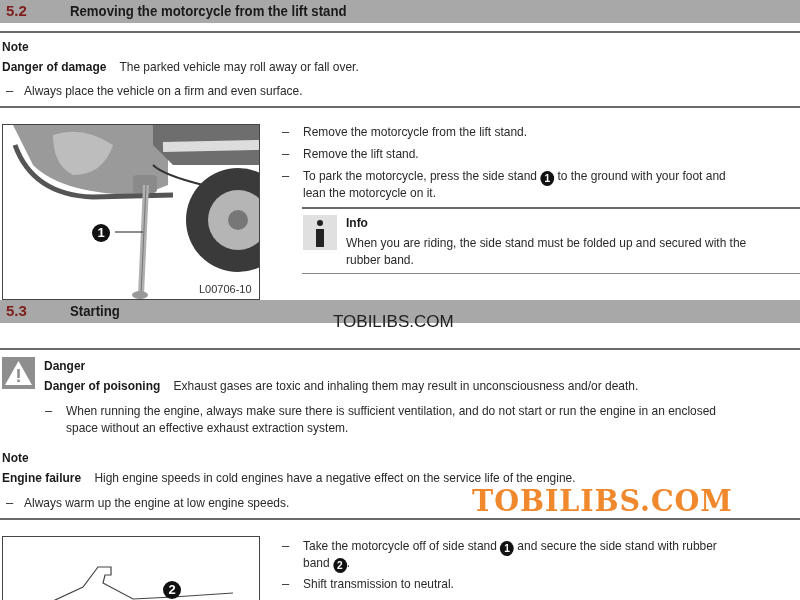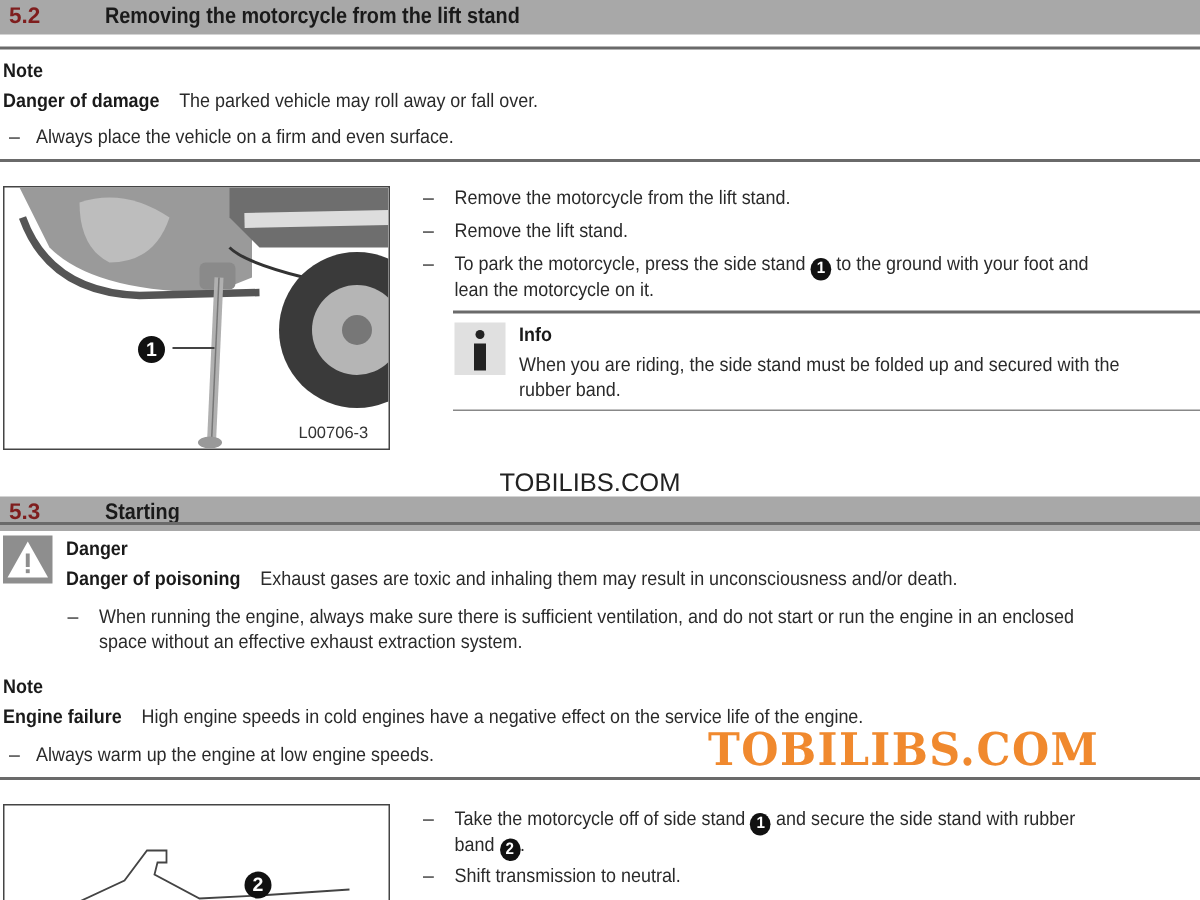--- a/index.html
+++ b/index.html
@@ -49,21 +49,21 @@
     <circle cx="235" cy="95" r="52" fill="#3a3a3a"></circle>
     <circle cx="235" cy="95" r="30" fill="#b5b5b5"></circle>
     <circle cx="235" cy="95" r="10" fill="#777"></circle>
     <rect x="130" y="50" width="24" height="18" rx="4" fill="#8a8a8a"></rect>
     <path d="M143 60 L138 170" stroke="#b0b0b0" stroke-width="6"></path>
     <path d="M143 60 L138 170" stroke="#777" stroke-width="1"></path>
     <ellipse cx="137" cy="170" rx="8" ry="4" fill="#999"></ellipse>
     <line x1="112" y1="107" x2="140" y2="107" stroke="#444" stroke-width="1.2"></line>
   </svg>
   <span class="badge abs" style="left:89px; top:99px; width:18px; height:18px; line-height:18px; font-size:13px;">1</span>
-  <span class="abs" style="left:196px; top:158px; font-size:11px; color:#333; font-family:'Liberation Sans',sans-serif;">L00706-3</span>
+  <span class="abs" style="left:196px; top:158px; font-size:11px; color:#333; font-family:'Liberation Sans',sans-serif;">L00706-10</span>
 </div>
 
 <div class="dash" style="left:282px; top:124px;">–</div>
 <div class="txt" style="left:303px; top:124px;">Remove the motorcycle from the lift stand.</div>
 <div class="dash" style="left:282px; top:146px;">–</div>
 <div class="txt" style="left:303px; top:146px;">Remove the lift stand.</div>
 <div class="dash" style="left:282px; top:168px;">–</div>
 <div class="txt" style="left:303px; top:168px;">
   <span>To park the motorcycle, press the side stand</span>
   <span class="badge">1</span>
@@ -74,21 +74,21 @@
 <div class="rule" style="left:302px; top:207px; width:498px;"></div>
 <div class="iconbox" style="left:303px; top:215px; width:34px; height:35px;">
   <div class="abs" style="left:14px; top:5px; width:6px; height:6px; border-radius:50%; background:#222;"></div>
   <div class="abs" style="left:13px; top:14px; width:8px; height:18px; background:#222;"></div>
 </div>
 <div class="txt bold" style="left:346px; top:215px;">Info</div>
 <div class="txt" style="left:346px; top:235px;">When you are riding, the side stand must be folded up and secured with the</div>
 <div class="txt" style="left:346px; top:252px;">rubber band.</div>
 <div class="rule-thin" style="left:302px; top:273px; width:498px;"></div>
 
-<div class="sec-bar" style="top:331px;text-align:right;">
+<div class="sec-bar" style="top:300px;text-align:right;">
   <span class="sec-num">5.3</span>
   <span class="sec-title">Starting</span>
 </div>
 <div class="wm1">TOBILIBS.COM</div>
 <div class="rule" style="left:0; top:348px; width:800px;"></div>
 
 <div class="iconbox" style="left:2px; top:357px; width:33px; height:32px; background:#8e8e8e;">
   <svg width="33" height="32" viewBox="0 0 33 32">
     <path d="M16.5 4 L30 28 L3 28 Z" fill="#fff"></path>
     <rect x="15.2" y="12" width="2.6" height="9" fill="#8e8e8e"></rect>

